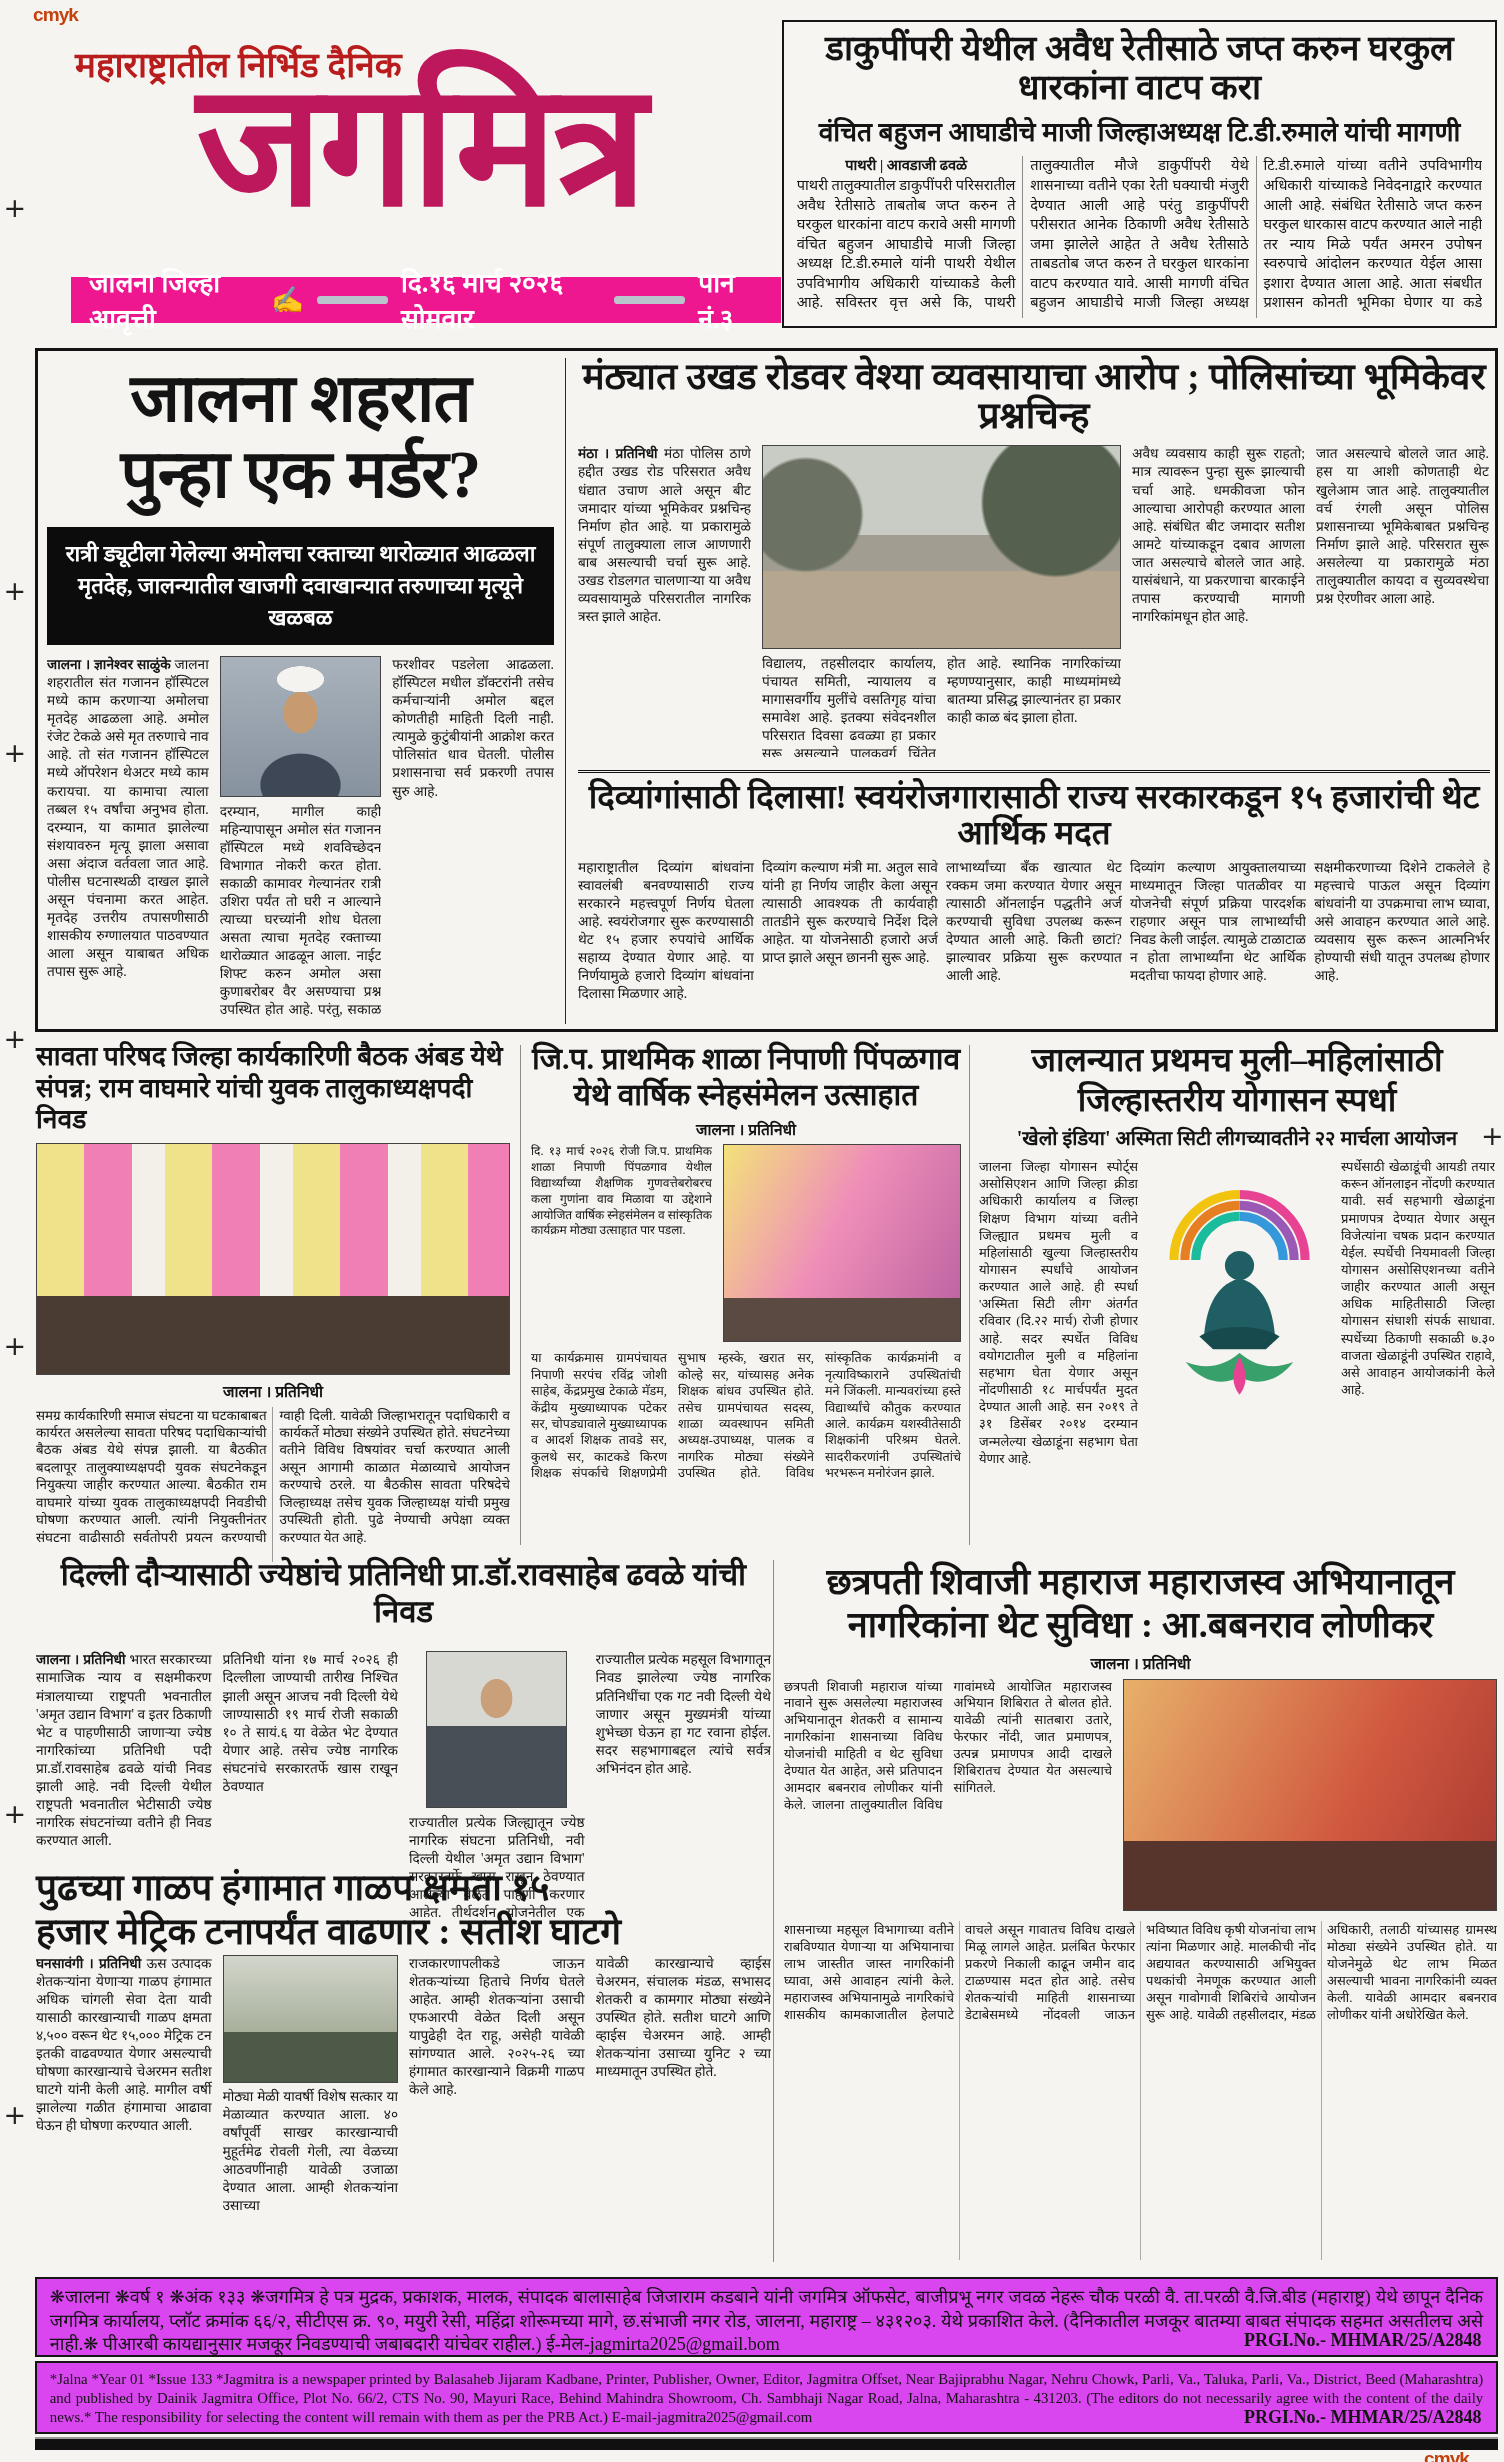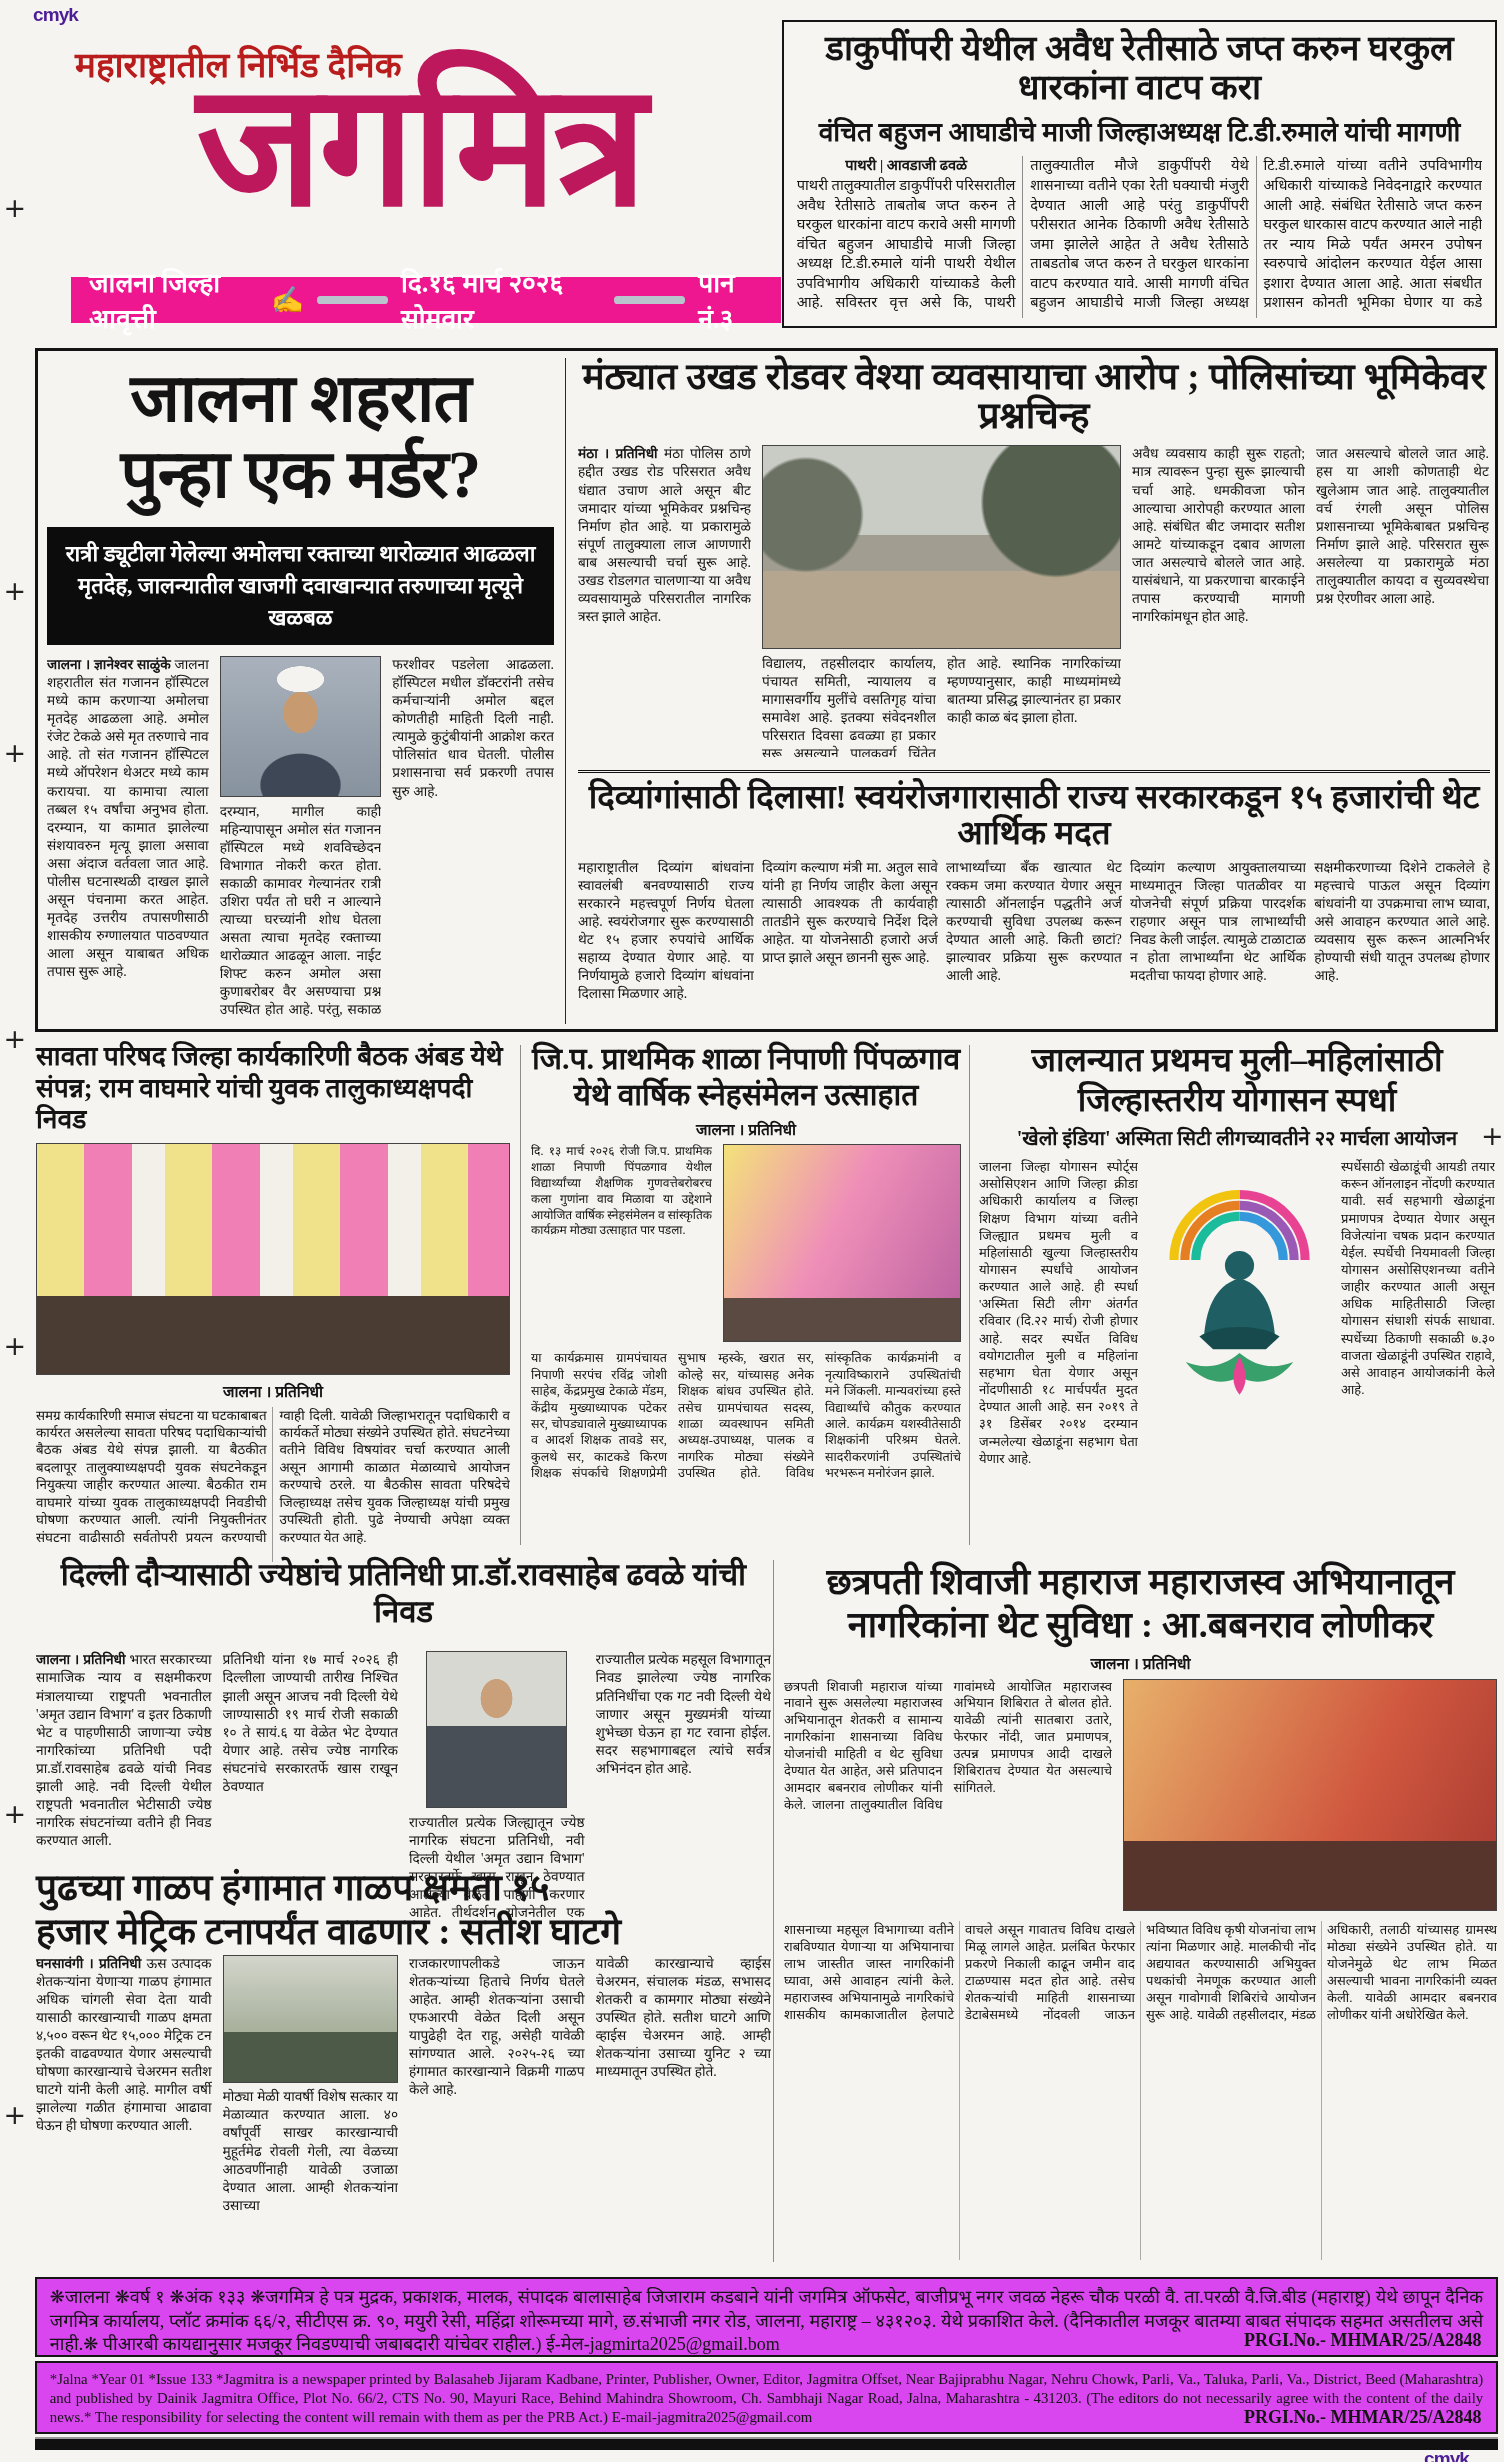--- a/index.html
+++ b/index.html
@@ -5,21 +5,21 @@
   html,body{margin:0;padding:0;background:#555;}
   .page{position:relative;width:1505px;height:2462px;background:#f5f4f0;margin:0 auto;
         font-family:"Liberation Serif","DejaVu Serif",serif;color:#141414;overflow:hidden;}
   .abs{position:absolute;box-sizing:border-box;}
   .jc{text-align:justify;}
   .ctr{text-align:center;}
   .bold{font-weight:700;}
   .crop{position:absolute;font:400 27px "DejaVu Sans",sans-serif;color:#222;}
   .crop::before{content:"+";}
   
-  .cmyk{font:700 19px "Liberation Sans",sans-serif;letter-spacing:-0.9px;color:#4c1d95;}
+  .cmyk{font:700 19px "Liberation Sans",sans-serif;letter-spacing:-0.9px;color:#c2410c;}
   .tagline{font-size:35px;font-weight:700;color:#b91c1c;}
   .logo{font-size:170px;font-weight:800;color:#be185d;line-height:1.18;text-align:center;letter-spacing:-3.6px;}
   .ebar{background:#ee178f;color:#fff;display:flex;align-items:center;gap:12.8px;padding:0 18px;
         font-size:26.4px;font-weight:700;}
   .edash{width:71px;height:7.3px;background:#b9c4cc;border-radius:3.6px;flex:0 0 auto;}
   
   .nbox{border:2.7px solid #161616;background:#f6f5f1;}
   .rule-v{border-left:1.8px solid #2a2a2a;}
   .rule-v-thin{border-left:0.9px solid #8c8c8c;}
   

